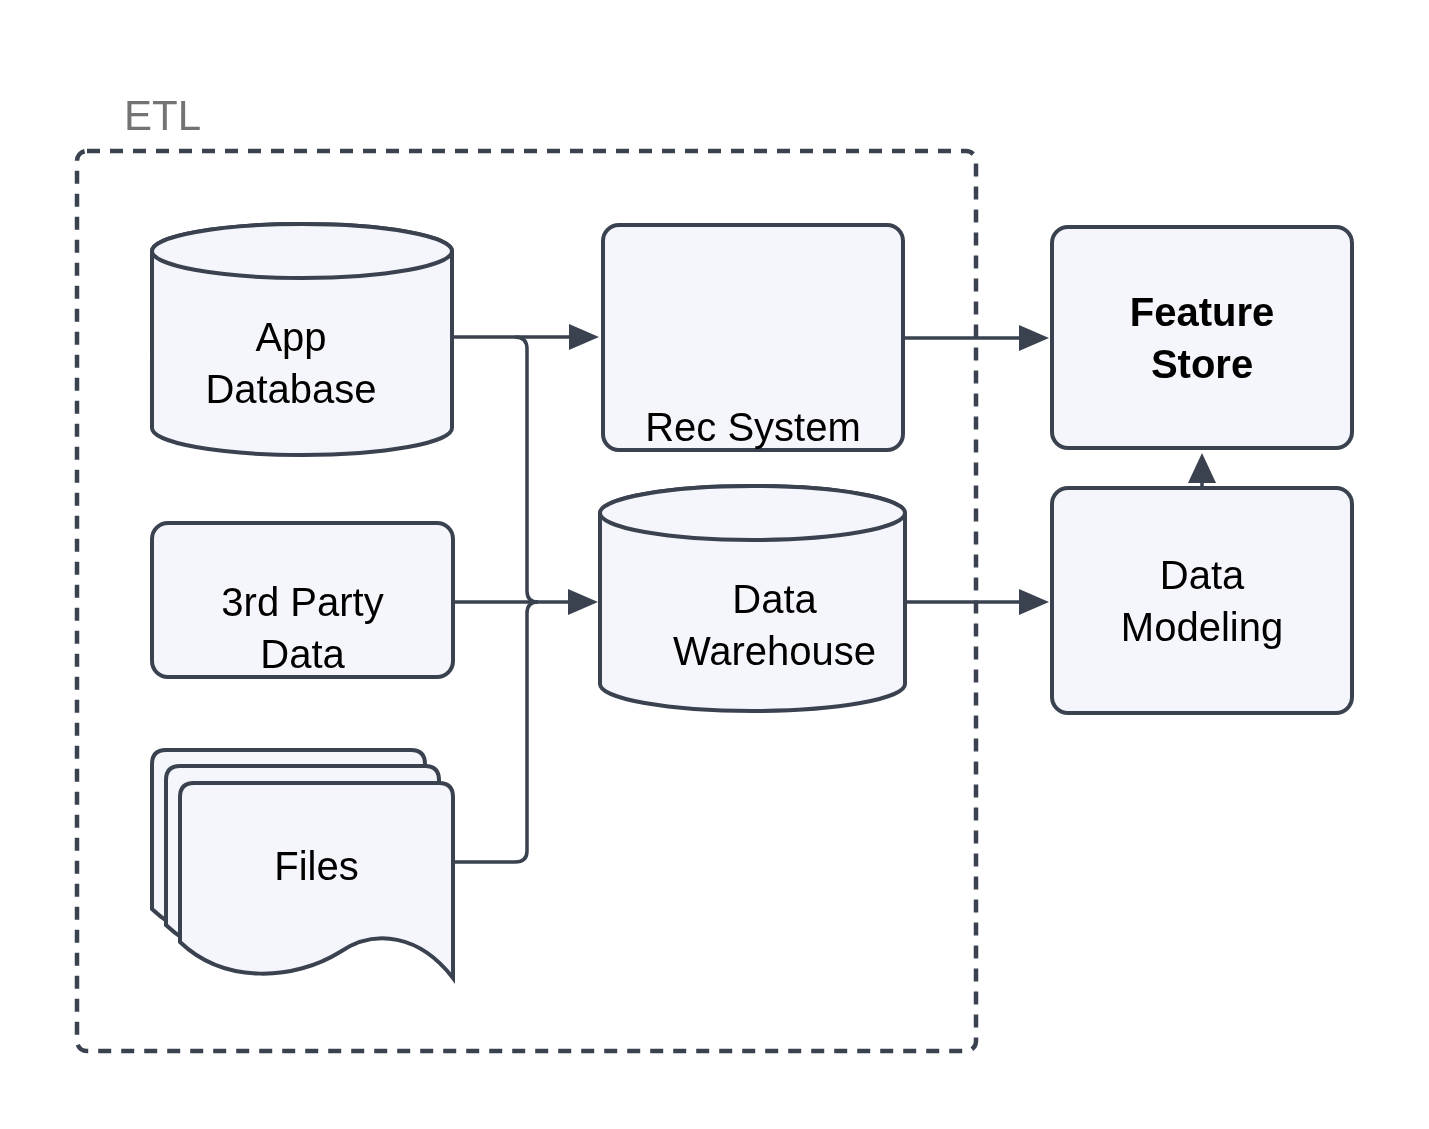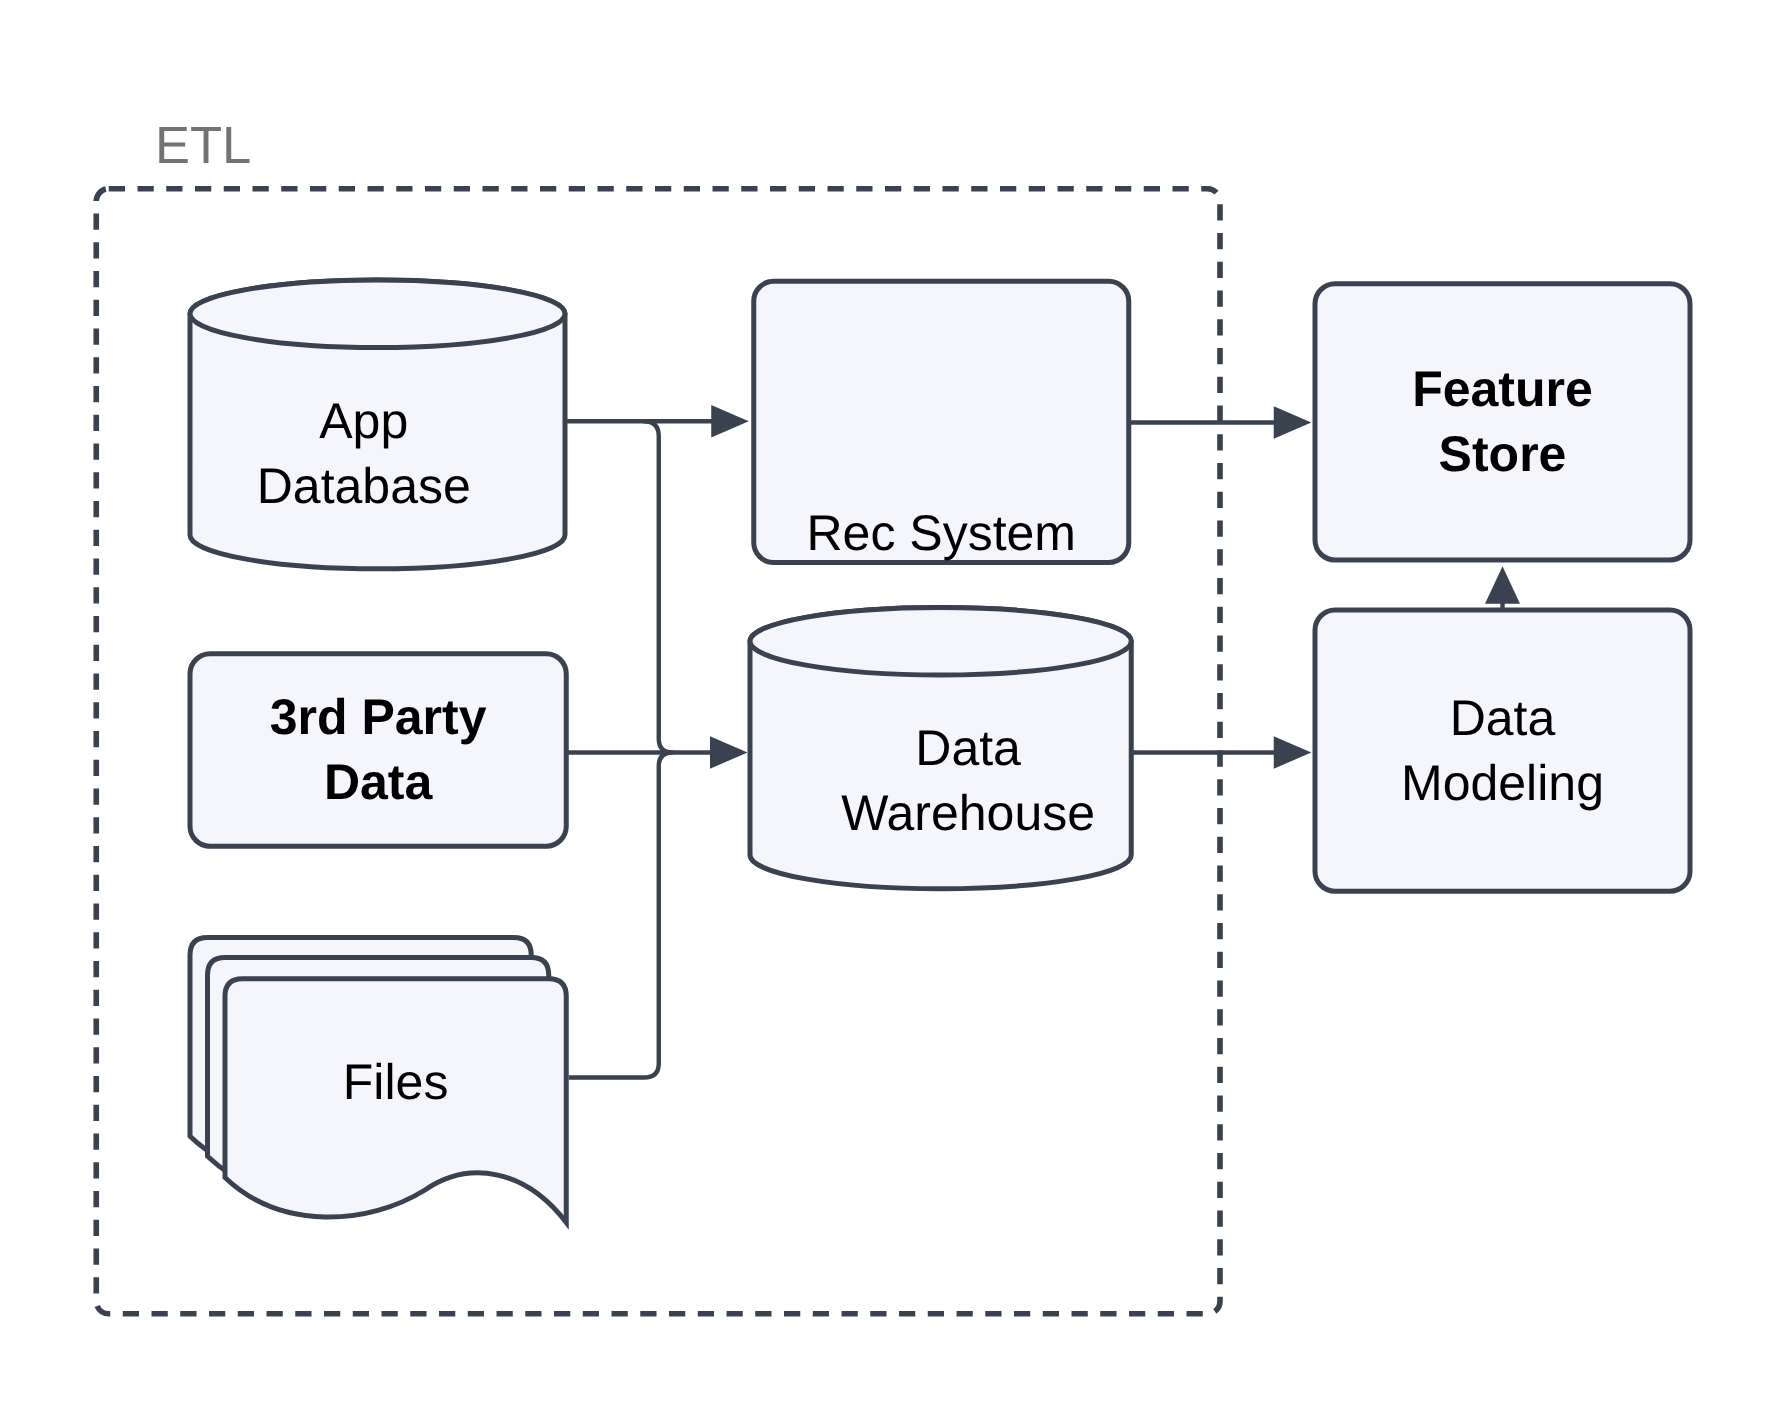--- a/index.html
+++ b/index.html
@@ -112,21 +112,21 @@
   </div>
 
   <div class="label" style="left:603px; top:228px; width:300px; height:225px;align-items:flex-end;">
     <span>Rec System</span>
   </div>
 
   <div class="label" style="left:1052px; top:227px; width:300px; height:221px;">
     <span style="max-width:210px;font-weight:bold;">Feature Store</span>
   </div>
 
-  <div class="label" style="left:152px; top:523px; width:301px; height:154px;font-weight:bold;">
+  <div class="label" style="left:152px; top:551px; width:301px; height:154px;">
     <span style="max-width:240px;">3rd Party Data</span>
   </div>
 
   <div class="label" style="left:622px; top:530px; width:305px; height:190px;">
     <span style="max-width:240px;">Data Warehouse</span>
   </div>
 
   <div class="label" style="left:180px; top:783px; width:273px; height:165px;">
     <span>Files</span>
   </div>

